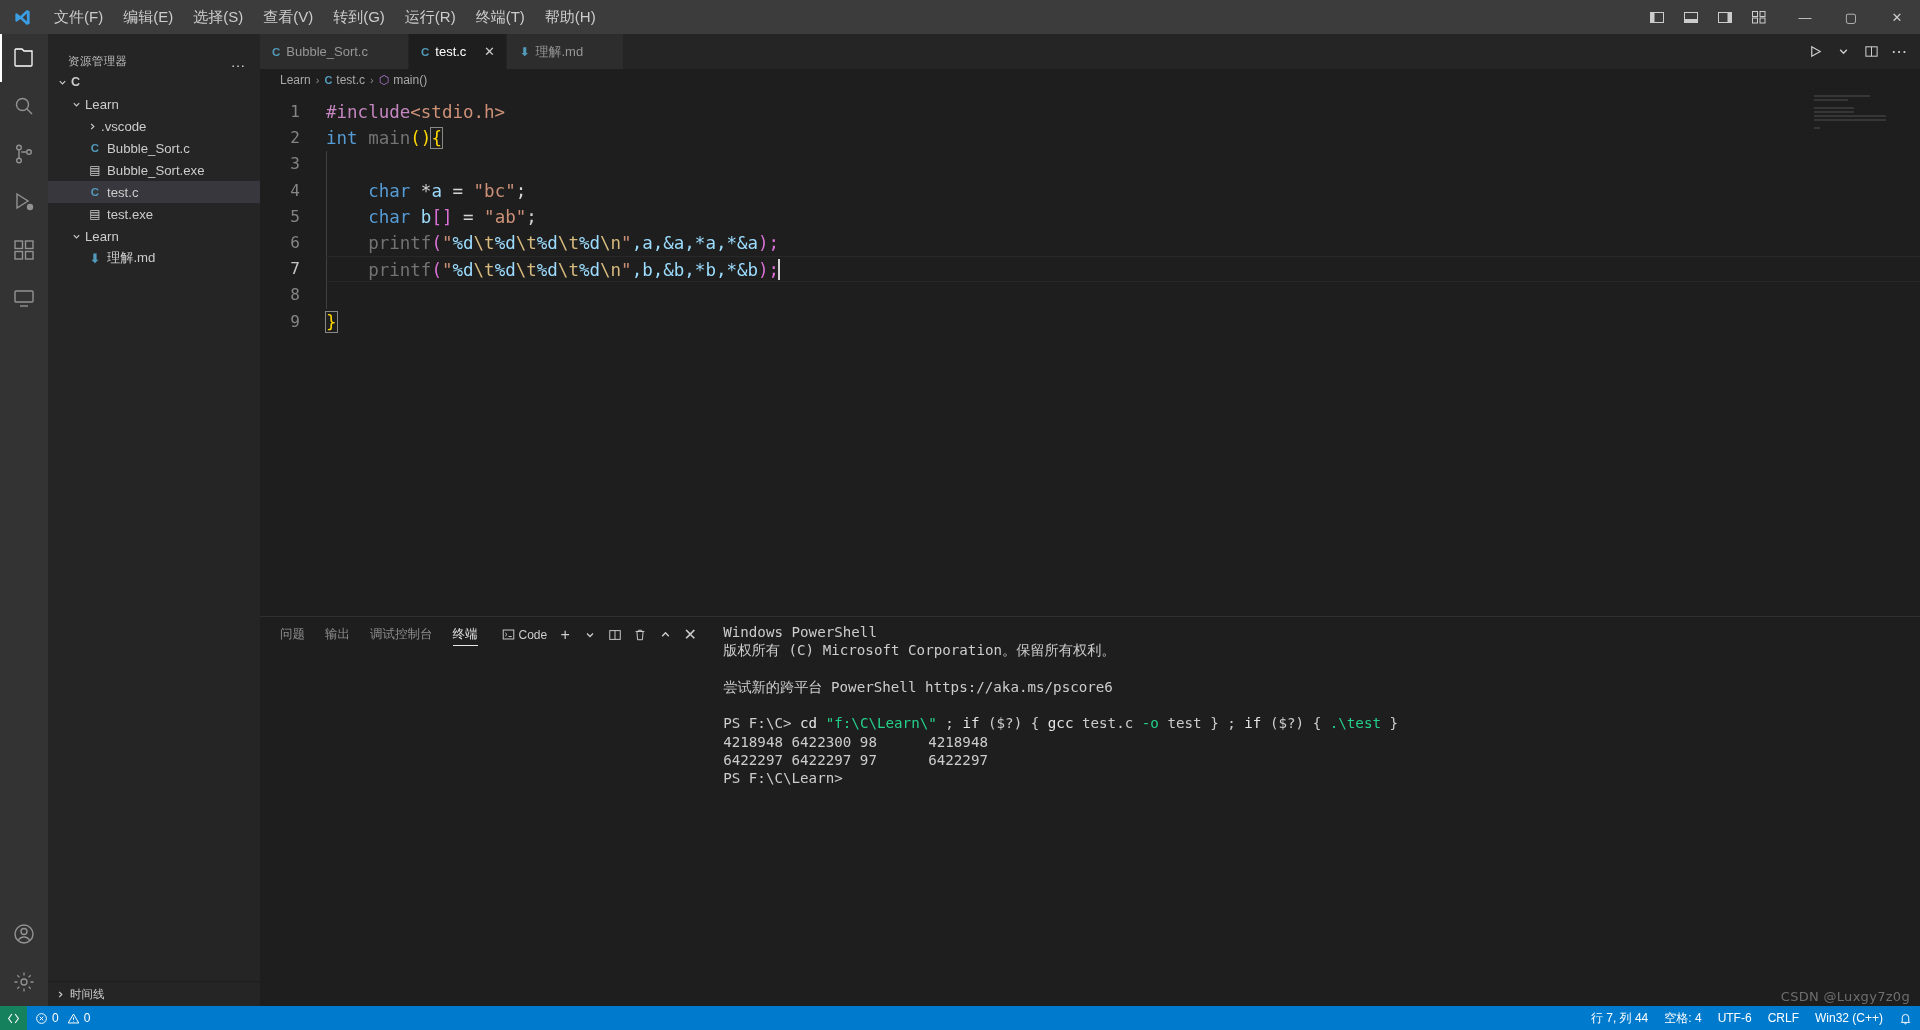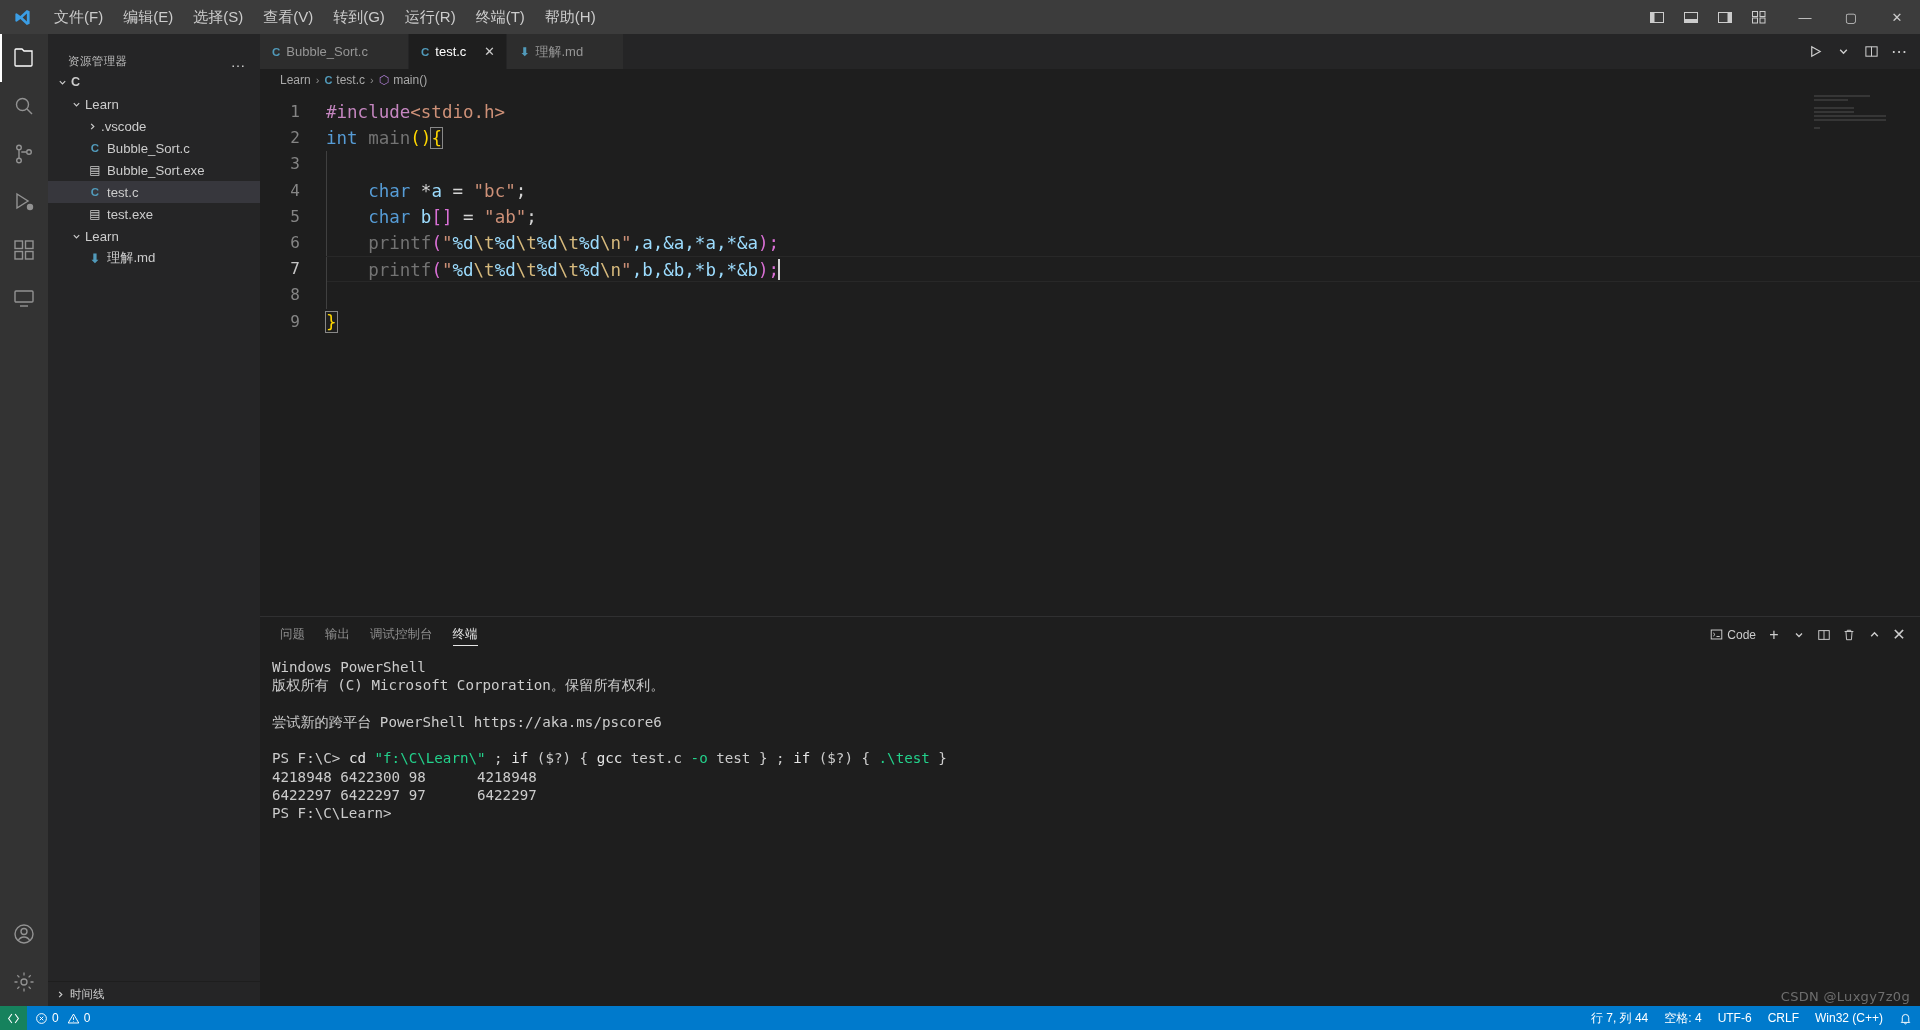--- a/index.html
+++ b/index.html
@@ -134,21 +134,21 @@
   .caret {
     display: inline-block; width: 2px; height: 21px; background: #d4d4d4;
     vertical-align: -4px; margin-left: -1px;
   }
   .minimap {
     position: absolute; right: 14px; top: 4px; width: 92px; height: 42px; opacity: .55;
   }
   .minimap div { height: 2px; background: #4a4a4a; margin-bottom: 2px; }
 
   
-  .panel { height: 390px; flex: 0 0 390px; background: #1e1e1e; display: flex; flex-direction: column; border-top: 1px solid #303031; }
+  .panel { height: 390px; flex: 0 0 390px; background: #1e1e1e; display: flex; flex-direction: row; border-top: 1px solid #303031; }
   .panel-head { height: 35px; display: flex; align-items: center; padding-left: 20px; }
   .ptab {
     font-size: 12.5px; color: #8e8e8e; margin-right: 20px; height: 35px; line-height: 35px;
     position: relative;
   }
   .ptab.active { color: #e7e7e7; }
   .ptab.active::after {
     content: ""; position: absolute; left: 0; right: 0; bottom: 6px; height: 1px; background: #e7e7e7;
   }
   .panel-actions { margin-left: auto; display: flex; align-items: center; padding-right: 10px; gap: 3px; }

